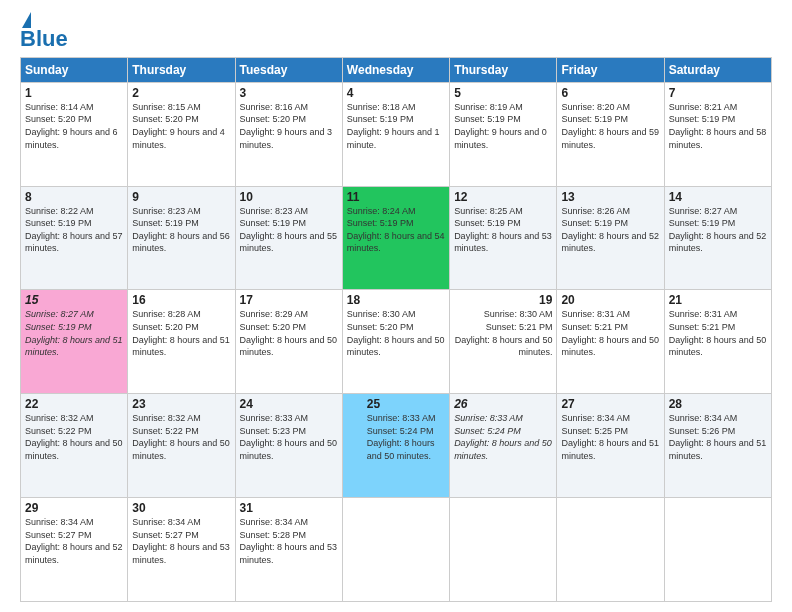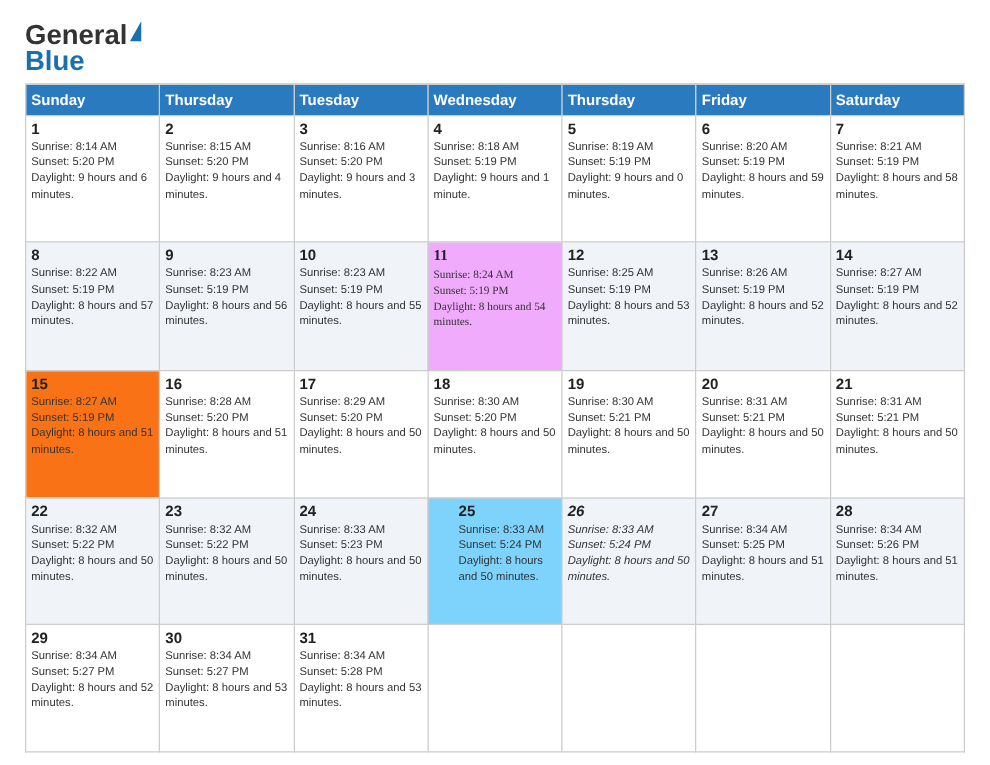--- a/index.html
+++ b/index.html
@@ -84,21 +84,20 @@
       background: #fff !important;
     }
   </style>
 </head>
 <body>
 
 <div class="page">
   <div class="header">
     <div class="logo">
       <div style="display:flex;align-items:center;">
-        <span style="font-size:22px;font-weight:bold;color:#333;">General</span>
         <span style="display:inline-block;width:0;height:0;border-left:9px solid transparent;border-bottom:16px solid #1a6faf;margin-left:2px;vertical-align:middle;position:relative;top:-3px;"></span>
       </div>
       <span style="font-size:22px;font-weight:bold;color:#1a6faf;line-height:0.9;margin-top:-2px;">Blue</span>
     </div>
     <div class="title-area">
       <div class="month-title"></div>
       <div class="location"></div>
     </div>
   </div>
 
@@ -121,31 +120,31 @@
           <td style="background: rgb(255, 255, 255);"><span class="day-number">3</span><span class="day-info">Sunrise: 8:16 AM<br>Sunset: 5:20 PM<br>Daylight: 9 hours and 3 minutes.</span></td>
           <td style="background: rgb(255, 255, 255);"><span class="day-number">4</span><span class="day-info">Sunrise: 8:18 AM<br>Sunset: 5:19 PM<br>Daylight: 9 hours and 1 minute.</span></td>
           <td style="background: rgb(255, 255, 255);"><span class="day-number">5</span><span class="day-info">Sunrise: 8:19 AM<br>Sunset: 5:19 PM<br>Daylight: 9 hours and 0 minutes.</span></td>
           <td style="background: rgb(255, 255, 255);"><span class="day-number">6</span><span class="day-info">Sunrise: 8:20 AM<br>Sunset: 5:19 PM<br>Daylight: 8 hours and 59 minutes.</span></td>
           <td style="background: rgb(255, 255, 255);"><span class="day-number">7</span><span class="day-info">Sunrise: 8:21 AM<br>Sunset: 5:19 PM<br>Daylight: 8 hours and 58 minutes.</span></td>
         </tr>
         <tr>
           <td style="background: rgb(240, 244, 248);"><span class="day-number">8</span><span class="day-info">Sunrise: 8:22 AM<br>Sunset: 5:19 PM<br>Daylight: 8 hours and 57 minutes.</span></td>
           <td style="background: rgb(240, 244, 248);"><span class="day-number">9</span><span class="day-info">Sunrise: 8:23 AM<br>Sunset: 5:19 PM<br>Daylight: 8 hours and 56 minutes.</span></td>
           <td style="background: rgb(240, 244, 248);"><span class="day-number">10</span><span class="day-info">Sunrise: 8:23 AM<br>Sunset: 5:19 PM<br>Daylight: 8 hours and 55 minutes.</span></td>
-          <td style="background: #f0abfc; font-family: Liberation Serif, serif;"><span class="day-number">11</span><span class="day-info">Sunrise: 8:24 AM<br>Sunset: 5:19 PM<br>Daylight: 8 hours and 54 minutes.</span></td>
+          <td style="background: #22c55e;"><span class="day-number">11</span><span class="day-info">Sunrise: 8:24 AM<br>Sunset: 5:19 PM<br>Daylight: 8 hours and 54 minutes.</span></td>
           <td style="background: rgb(240, 244, 248);"><span class="day-number">12</span><span class="day-info">Sunrise: 8:25 AM<br>Sunset: 5:19 PM<br>Daylight: 8 hours and 53 minutes.</span></td>
           <td style="background: rgb(240, 244, 248);"><span class="day-number">13</span><span class="day-info">Sunrise: 8:26 AM<br>Sunset: 5:19 PM<br>Daylight: 8 hours and 52 minutes.</span></td>
           <td style="background: rgb(240, 244, 248);"><span class="day-number">14</span><span class="day-info">Sunrise: 8:27 AM<br>Sunset: 5:19 PM<br>Daylight: 8 hours and 52 minutes.</span></td>
         </tr>
         <tr>
-          <td style="background: #f97316;"><span class="day-number">15</span><span class="day-info">Sunrise: 8:27 AM<br>Sunset: 5:19 PM<br>Daylight: 8 hours and 51 minutes.</span></td>
+          <td style="background: #f9a8d4; font-style: italic;"><span class="day-number">15</span><span class="day-info">Sunrise: 8:27 AM<br>Sunset: 5:19 PM<br>Daylight: 8 hours and 51 minutes.</span></td>
           <td style="background: rgb(255, 255, 255);"><span class="day-number">16</span><span class="day-info">Sunrise: 8:28 AM<br>Sunset: 5:20 PM<br>Daylight: 8 hours and 51 minutes.</span></td>
           <td style="background: rgb(255, 255, 255); margin-top: 10px;"><span class="day-number">17</span><span class="day-info">Sunrise: 8:29 AM<br>Sunset: 5:20 PM<br>Daylight: 8 hours and 50 minutes.</span></td>
           <td style="background: rgb(255, 255, 255);"><span class="day-number">18</span><span class="day-info">Sunrise: 8:30 AM<br>Sunset: 5:20 PM<br>Daylight: 8 hours and 50 minutes.</span></td>
-          <td style="background: rgb(255, 255, 255);"><span class="day-number">19</span><span class="day-info">Sunrise: 8:30 AM<br>Sunset: 5:21 PM<br>Daylight: 8 hours and 50 minutes.</span></td>
+          <td style="background: rgb(255, 255, 255); text-align: right;"><span class="day-number">19</span><span class="day-info">Sunrise: 8:30 AM<br>Sunset: 5:21 PM<br>Daylight: 8 hours and 50 minutes.</span></td>
           <td style="background: rgb(255, 255, 255);"><span class="day-number">20</span><span class="day-info">Sunrise: 8:31 AM<br>Sunset: 5:21 PM<br>Daylight: 8 hours and 50 minutes.</span></td>
           <td style="background: rgb(255, 255, 255); margin-top: 35px;"><span class="day-number">21</span><span class="day-info">Sunrise: 8:31 AM<br>Sunset: 5:21 PM<br>Daylight: 8 hours and 50 minutes.</span></td>
         </tr>
         <tr>
           <td style="background: rgb(240, 244, 248);"><span class="day-number">22</span><span class="day-info">Sunrise: 8:32 AM<br>Sunset: 5:22 PM<br>Daylight: 8 hours and 50 minutes.</span></td>
           <td style="background: rgb(240, 244, 248);"><span class="day-number">23</span><span class="day-info">Sunrise: 8:32 AM<br>Sunset: 5:22 PM<br>Daylight: 8 hours and 50 minutes.</span></td>
           <td style="background: rgb(240, 244, 248);"><span class="day-number">24</span><span class="day-info">Sunrise: 8:33 AM<br>Sunset: 5:23 PM<br>Daylight: 8 hours and 50 minutes.</span></td>
           <td style="background: #7dd3fc; padding-left: 24px;"><span class="day-number">25</span><span class="day-info">Sunrise: 8:33 AM<br>Sunset: 5:24 PM<br>Daylight: 8 hours and 50 minutes.</span></td>
           <td style="background: rgb(240, 244, 248); font-style: italic;"><span class="day-number">26</span><span class="day-info">Sunrise: 8:33 AM<br>Sunset: 5:24 PM<br>Daylight: 8 hours and 50 minutes.</span></td>
           <td style="background: rgb(240, 244, 248);"><span class="day-number">27</span><span class="day-info">Sunrise: 8:34 AM<br>Sunset: 5:25 PM<br>Daylight: 8 hours and 51 minutes.</span></td>

